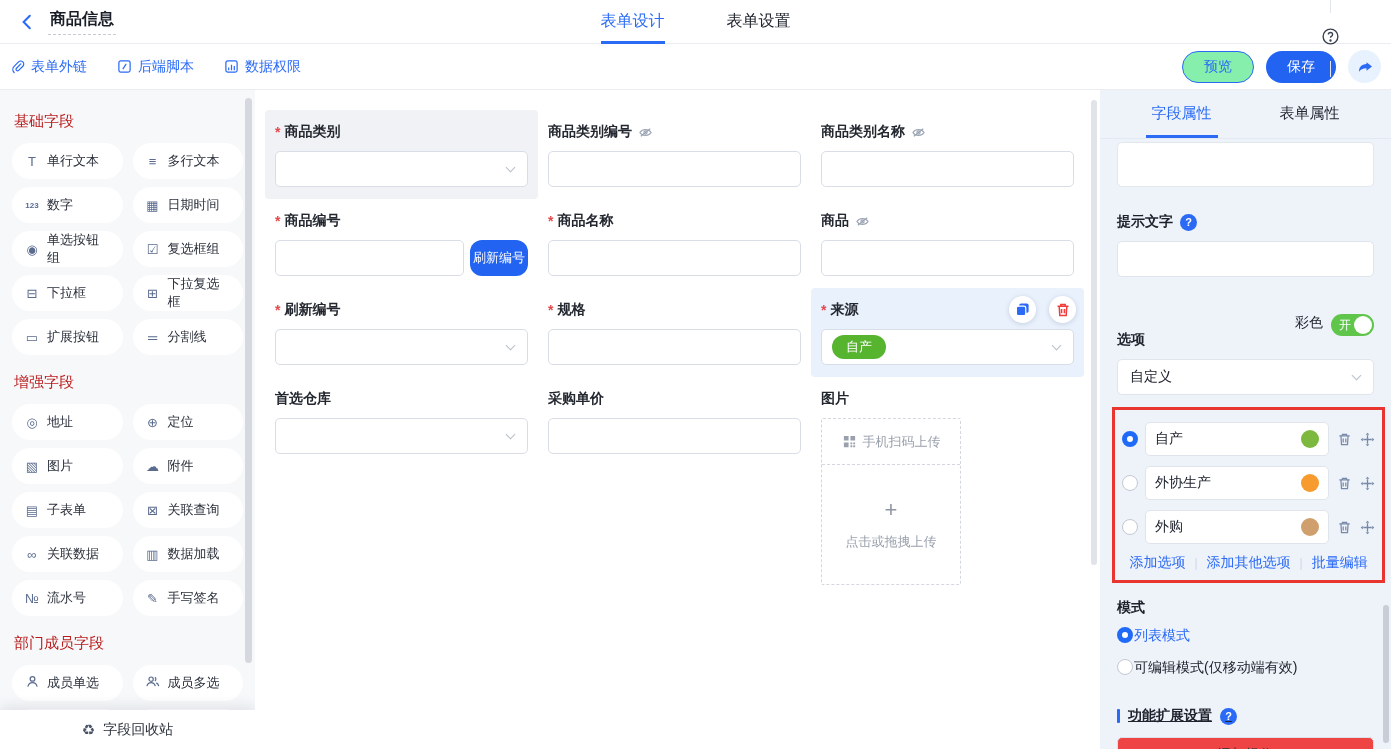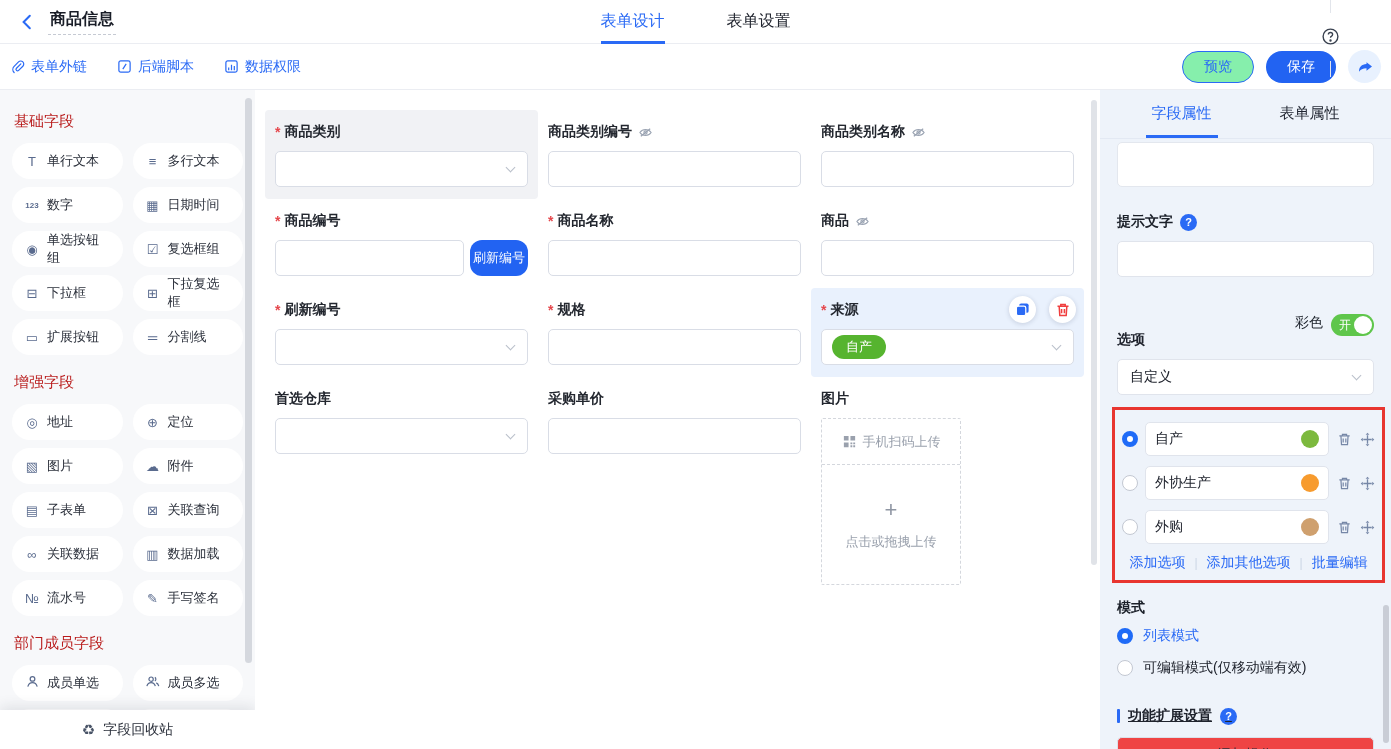--- a/index.html
+++ b/index.html
@@ -106,21 +106,21 @@
   .radio.on { border:5px solid #1f6bf7; }
   .opt-input { flex:1; height:34px; background:#fff; border:1px solid #e0e4ec; border-radius:5px;
     display:flex; align-items:center; gap:8px; padding:0 9px; font-size:14px; }
   .opt-input .txt { flex:1; }
   .dot { width:18px; height:18px; border-radius:50%; flex:none; cursor:pointer; }
   .oic { width:16px; height:16px; display:flex; align-items:center; justify-content:center; cursor:pointer; flex:none; }
   .opt-links { display:flex; align-items:center; justify-content:center; gap:9px; color:#2a6af5;
     font-size:14px; margin-top:4px; }
   .lsep { color:#ccd6e6; font-size:12px; }
   .opt-links span { cursor:pointer; }
-  .mode-row { display:flex; align-items:center; gap:10px; margin:0 0 14px; font-size:14px; cursor:pointer; }
+  .mode-row { display:flex; align-items:flex-start; gap:1px; margin:0 0 14px; font-size:14px; cursor:pointer; }
   .mode-row.first { color:#2a6af5; }
   .p-sec { display:flex; align-items:center; gap:8px; margin:30px 0 12px; font-weight:bold; font-size:14px;text-decoration:underline; }
   .bluebar { width:3px; height:14px; background:#2a6af5; border-radius:1px; }
   .btn-add { height:36px; width:100%; background:#ef4444; border:1px solid #dbe0e9; border-radius:5px;
     font-size:14px; color:#2a2f3a; cursor:pointer; }
   .p-scroll { position:absolute; right:2px; top:515px; width:6px; height:138px; background:#c9cdd6; border-radius:3px; }
 </style>
 </head>
 <body>
 

